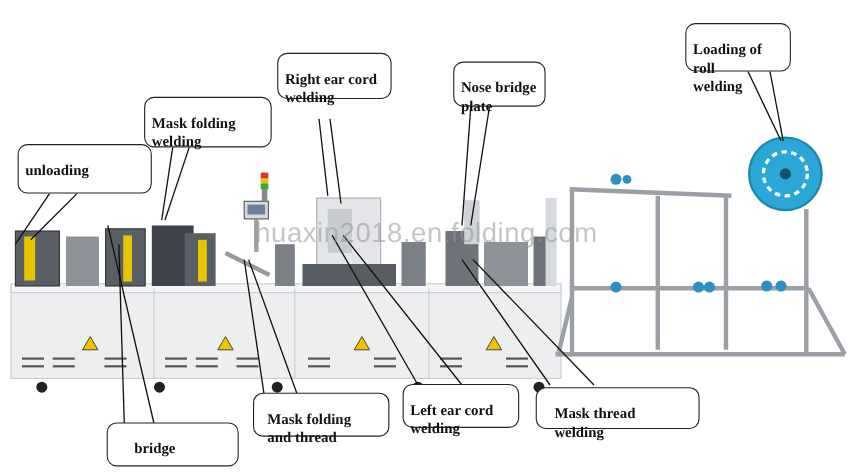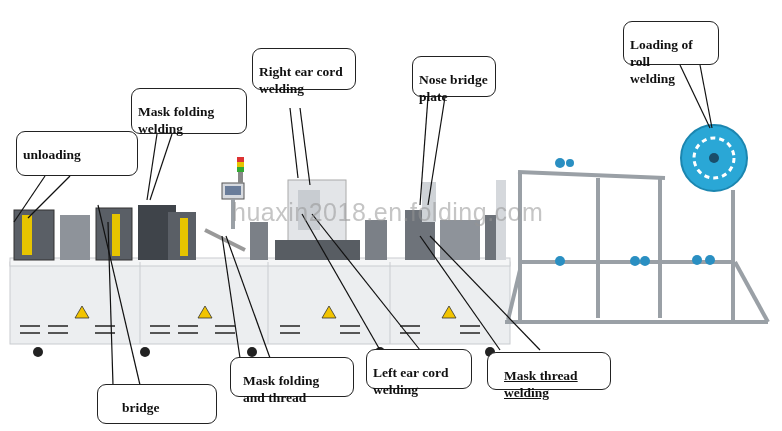--- a/index.html
+++ b/index.html
@@ -163,17 +163,17 @@
     <div>bridge</div>
   </div>
   <div class="callout" style="left:230px;top:357px;width:124px;height:40px;padding-left:12px;">
     <div>Mask folding</div>
     <div>and thread</div>
   </div>
   <div class="callout" style="left:366px;top:349px;width:106px;height:40px;">
     <div>Left ear cord</div>
     <div>welding</div>
   </div>
-  <div class="callout" style="left:487px;top:352px;width:124px;height:38px;padding-left:16px;text-decoration:underline;">
+  <div class="callout" style="left:487px;top:352px;width:149px;height:38px;padding-left:16px;">
     <div>Mask thread</div>
     <div>welding</div>
   </div>
 </div>
 
 </body></html>

